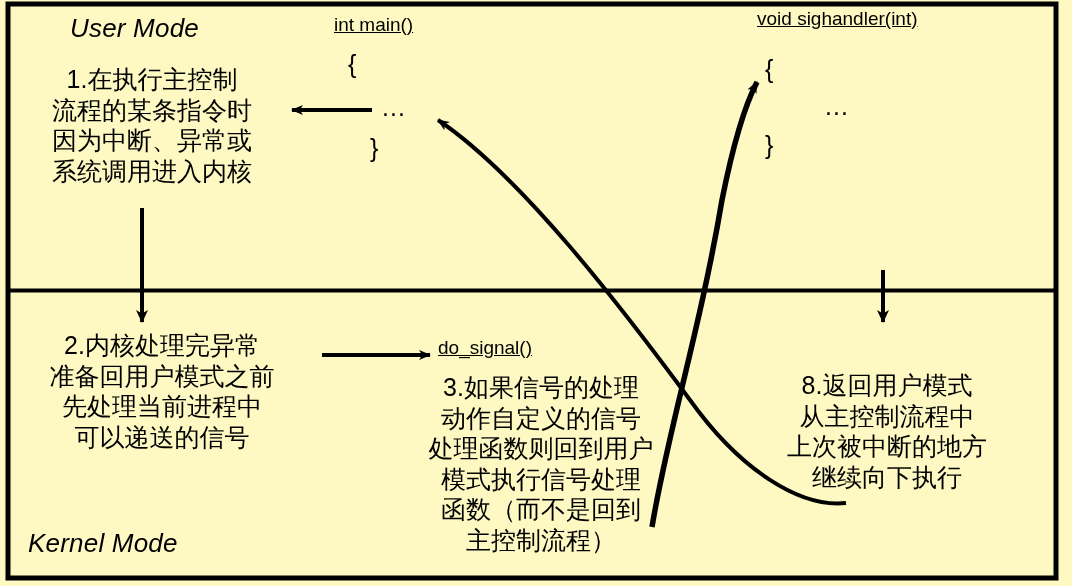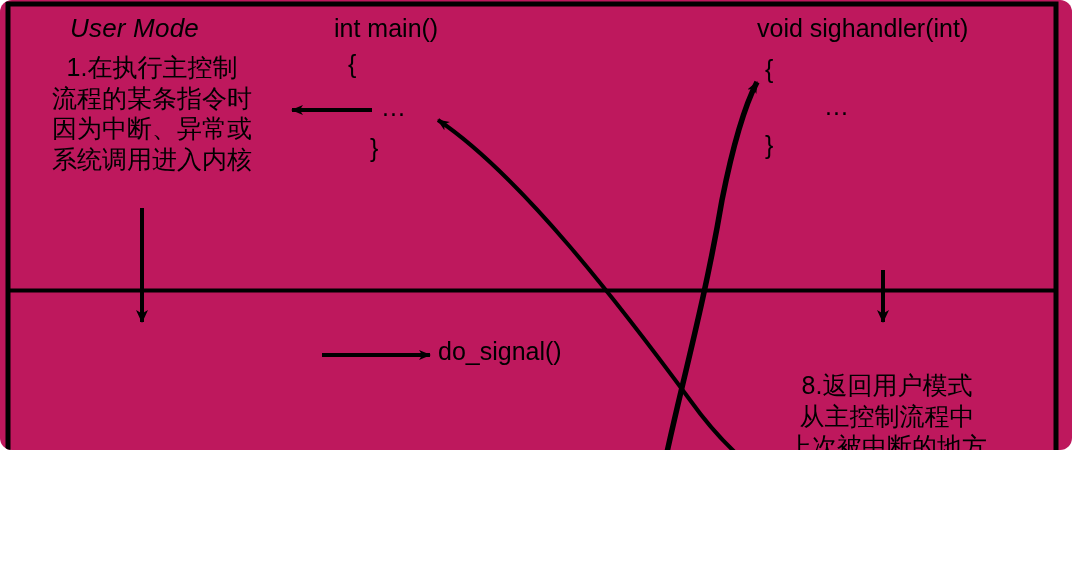--- a/index.html
+++ b/index.html
@@ -3,26 +3,25 @@
 <meta charset="utf-8">
 <style>
   html, body {
     margin: 0;
     padding: 0;
     background: #ffffff;
   }
   #canvas {
     position: relative;
     width: 1072px;
-    height: 450px;
-    background: #be185d;
+    height: 586px;
+    background: #fef9c3;
     overflow: hidden;
     font-family: "Liberation Sans", "DejaVu Sans", sans-serif;
     color: #000000;
-    border-radius: 12px;
   }
   #svg-layer {
     position: absolute;
     left: 0;
     top: 0;
     width: 1072px;
     height: 586px;
     pointer-events: none;
   }
   .txt {
@@ -30,21 +29,22 @@
     white-space: pre;
     line-height: 1.14;
     color: #000;
   }
   .mode-label {
     font-style: italic;
     font-size: 26px;
     letter-spacing: 0.2px;
   }
   .code-label {
-    font-size: 25px;
+    font-size: 19px;
+    text-decoration: underline;
   }
   .cn-block {
     font-size: 25px;
     line-height: 1.22;
     text-align: center;
   }
   .brace {
     font-size: 25px;
   }
   .dots {
@@ -87,39 +87,49 @@
 
     
     <path d="M 652,527 C 668,430 700,330 722,200 C 734,140 745,105 757,82" fill="none" stroke="#000" stroke-width="5.5" marker-end="url(#ah-thin)"></path>
 
     
     <path d="M 846,503 C 800,508 740,470 690,400 C 620,305 520,175 438,120" fill="none" stroke="#000" stroke-width="4" marker-end="url(#ah-thin)"></path>
   </svg>
 
   <div class="txt mode-label" style="left:70px; top:14px;">User Mode</div>
 
-  <div class="txt cn-block" style="left:22px; top:52px; width:260px;">1.在执行主控制
+  <div class="txt cn-block" style="left:22px; top:64px; width:260px;">1.在执行主控制
 流程的某条指令时
 因为中断、异常或
 系统调用进入内核</div>
 
   <div class="txt code-label" style="left:334px; top:14px;">int main()</div>
   <div class="txt brace" style="left:348px; top:50px;">{</div>
   <div class="txt dots" style="left:382px; top:93px;">...</div>
   <div class="txt brace" style="left:370px; top:134px;">}</div>
 
-  <div class="txt code-label" style="left:757px; top:14px;">void sighandler(int)</div>
+  <div class="txt code-label" style="left:757px; top:8px;">void sighandler(int)</div>
   <div class="txt brace" style="left:765px; top:55px;">{</div>
   <div class="txt dots" style="left:825px; top:92px;">...</div>
   <div class="txt brace" style="left:765px; top:131px;">}</div>
 
 
+  <div class="txt cn-block" style="left:12px; top:330px; width:300px;">2.内核处理完异常
+准备回用户模式之前
+先处理当前进程中
+可以递送的信号</div>
 
   <div class="txt mode-label" style="left:28px; top:529px;text-align:center;">Kernel Mode</div>
 
   <div class="txt code-label" style="left:438px; top:337px;">do_signal()</div>
+  <div class="txt cn-block" style="left:406px; top:372px; width:270px;">3.如果信号的处理
+动作自定义的信号
+处理函数则回到用户
+模式执行信号处理
+函数（而不是回到
+主控制流程）</div>
 
   <div class="txt cn-block" style="left:756px; top:370px; width:262px;">8.返回用户模式
 从主控制流程中
 上次被中断的地方
 继续向下执行</div>
 
 </div>
 
 </body></html>

